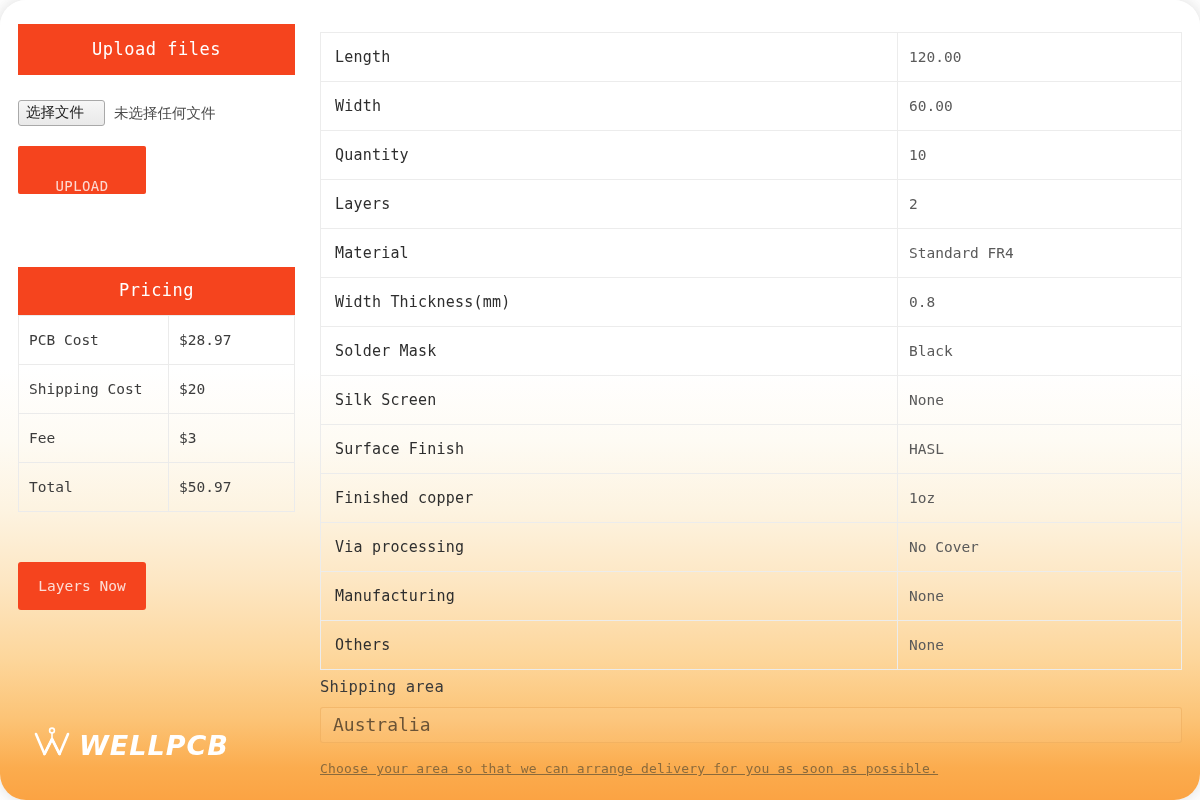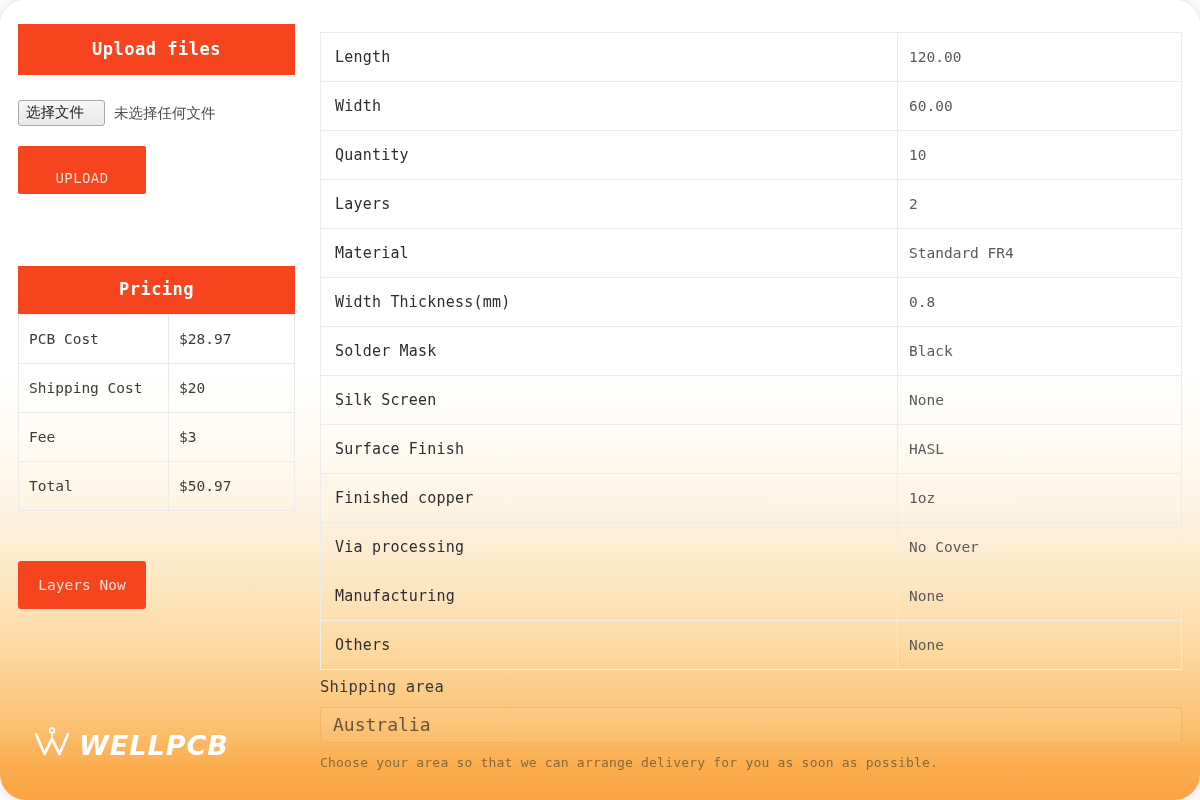--- a/index.html
+++ b/index.html
@@ -43,21 +43,21 @@
     left: 18px;
     top: 24px;
     width: 277px;
   }
 
   .panel-head {
     background: #f5441e;
     color: #ffffff;
     text-align: center;
     font-size: 17px;
-    font-weight: bold;
+    font-weight: normal;
     letter-spacing: 0.5px;
     padding: 14px 0 15px 0;
     box-sizing: border-box;
   }
 
   #upload-head { height: 51px; line-height: 22px; }
 
   #file-row {
     margin-top: 26px;
     height: 24px;
@@ -89,21 +89,21 @@
     height: 48px;
     background: #f5441e;
     border: none;
     border-radius: 2px;
     color: rgba(255,255,255,0.80);
     font-family: "DejaVu Sans Mono", "Liberation Mono", monospace;
     font-size: 14px;
     letter-spacing: 0.4px;
     text-align: center;
     line-height: 48px;
-    padding: 8px;
+    padding: 16px;
   }
 
   #pricing-block { margin-top: 72px; }
   #pricing-head { height: 48px; line-height: 20px; padding-top: 13px; }
 
   table.grid {
     border-collapse: collapse;
     width: 100%;
     table-layout: fixed;
   }
@@ -193,24 +193,25 @@
     border: 1px solid rgba(235,170,90,0.55);
     border-radius: 3px;
     background: rgba(255,255,255,0.06);
     color: #6a5336;
     font-family: "DejaVu Sans Mono", "Liberation Mono", monospace;
     font-size: 18px;
     line-height: 34px;
     padding-left: 12px;
   }
   #shipping-hint {
-    margin-top: 12px;
+    margin-top: 18px;
     font-size: 13px;
     color: #8a6a3c;
     letter-spacing: 0.2px;
+    text-decoration: underline;
   }
 </style>
 </head>
 <body>
 
 <div id="page">
 
   <div id="left-col">
 
     <div id="upload-head" class="panel-head">Upload files</div>

